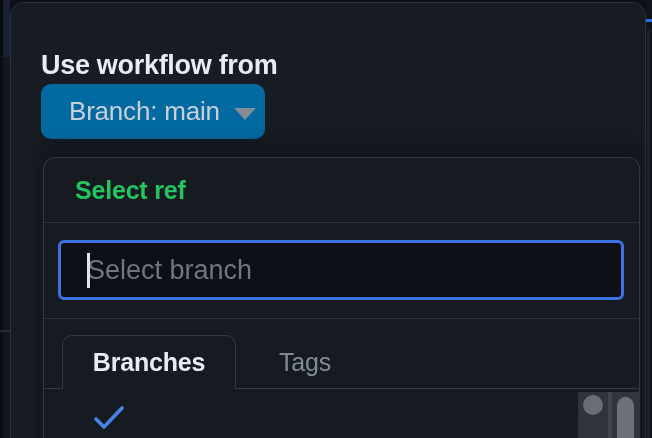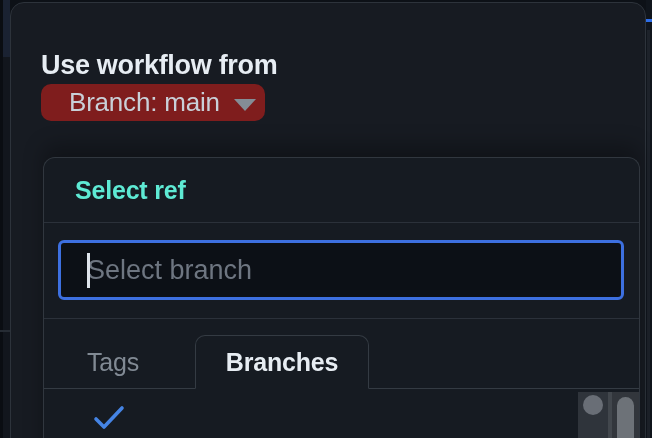--- a/index.html
+++ b/index.html
@@ -14,35 +14,35 @@
   .page-left-line  { position:absolute; left:0; top:330px; width:10px; height:2px; background:#262c34; }
   .page-right-strip{ position:absolute; left:646px; top:0; width:6px; height:438px; background:#10151c; }
   .page-right-blue { position:absolute; left:646px; top:19px; width:6px; height:3px; background:#2e6ee8; }
   .page-right-bar  { position:absolute; left:647px; top:30px; width:3px; height:408px; background:#1d222a; }
 
   
   .popup { position:absolute; left:10px; top:2px; width:636px; height:458px;
            background:#171b22; border:1px solid #2d333b; border-radius:14px 14px 0 0; }
   .popup-title { position:absolute; left:30px; top:47px; font-size:27px; font-weight:700;
                  letter-spacing:-0.3px; color:#e7edf3; }
-  .branch-btn { position:absolute; left:30px; top:81px; width:224px; height:37px;
-                background:#7f1d1d; border:none; border-radius:10px; cursor:pointer;
+  .branch-btn { position:absolute; left:30px; top:81px; width:224px; height:55px;
+                background:#0369a1; border:none; border-radius:10px; cursor:pointer;
                 display:flex; align-items:center; padding:0 0 0 28px; }
   .branch-btn-label { font-size:26px; color:#c9d0d8; letter-spacing:-0.2px; }
   .caret-down { width:0; height:0; margin-left:14px; margin-top:4px;
                 border-left:11px solid transparent; border-right:11px solid transparent;
                 border-top:12px solid #848d96; }
 
   
   .ref-card { position:absolute; left:32px; top:154px; width:597px; height:320px;
               background:#161b22; border:1px solid #31373f; border-bottom:none;
               border-radius:12px 12px 0 0; box-shadow:0 -12px 20px rgba(0,0,0,0.28); }
   .ref-header { height:65px; border-bottom:1px solid #2b313a; display:flex; align-items:center;
                 padding-left:31px; }
-  .ref-title { font-size:25px; font-weight:700; letter-spacing:-0.2px; color:#5eead4; }
+  .ref-title { font-size:25px; font-weight:700; letter-spacing:-0.2px; color:#22c55e; }
 
   .search-wrap { position:relative; height:96px; border-bottom:1px solid #2b313a; }
   .ref-search { position:absolute; left:14px; top:17px; width:566px; height:60px;
                 background:#0c1016; border:3px solid #3d70e0; border-radius:6px;
                 outline:none; color:#e7edf3; font-size:27px; padding:0 20px 0 26px;
                 font-family:"Liberation Sans","DejaVu Sans",sans-serif; }
   .ref-search::placeholder { color:#6e7681; opacity:1; }
   .text-cursor { position:absolute; left:43px; top:30px; width:3px; height:35px;
                  background:#dfe5ec; pointer-events:none; }
 
@@ -101,25 +101,25 @@
       <div class="ref-header">
         <span class="ref-title">Select ref</span>
       </div>
 
       <div class="search-wrap">
         <input class="ref-search" type="text" placeholder="Select branch" style="">
         <div class="text-cursor"></div>
       </div>
 
       <div class="tabs-row">
+        <div class="tab tab-active">
+          <span class="tab-label">Branches</span>
+        </div>
         <div class="tab tab-inactive">
           <span class="tab-label">Tags</span>
-        </div>
-        <div class="tab tab-active">
-          <span class="tab-label">Branches</span>
         </div>
       </div>
 
       <div class="ref-list">
         <div class="ref-item">
           <svg class="check-icon" viewBox="0 0 34 26" fill="none">
             <path d="M4 14 L12 22 L30 3" stroke="#4584e4" stroke-width="3.6" stroke-linecap="round" stroke-linejoin="round"></path>
           </svg>
         </div>
       </div>

